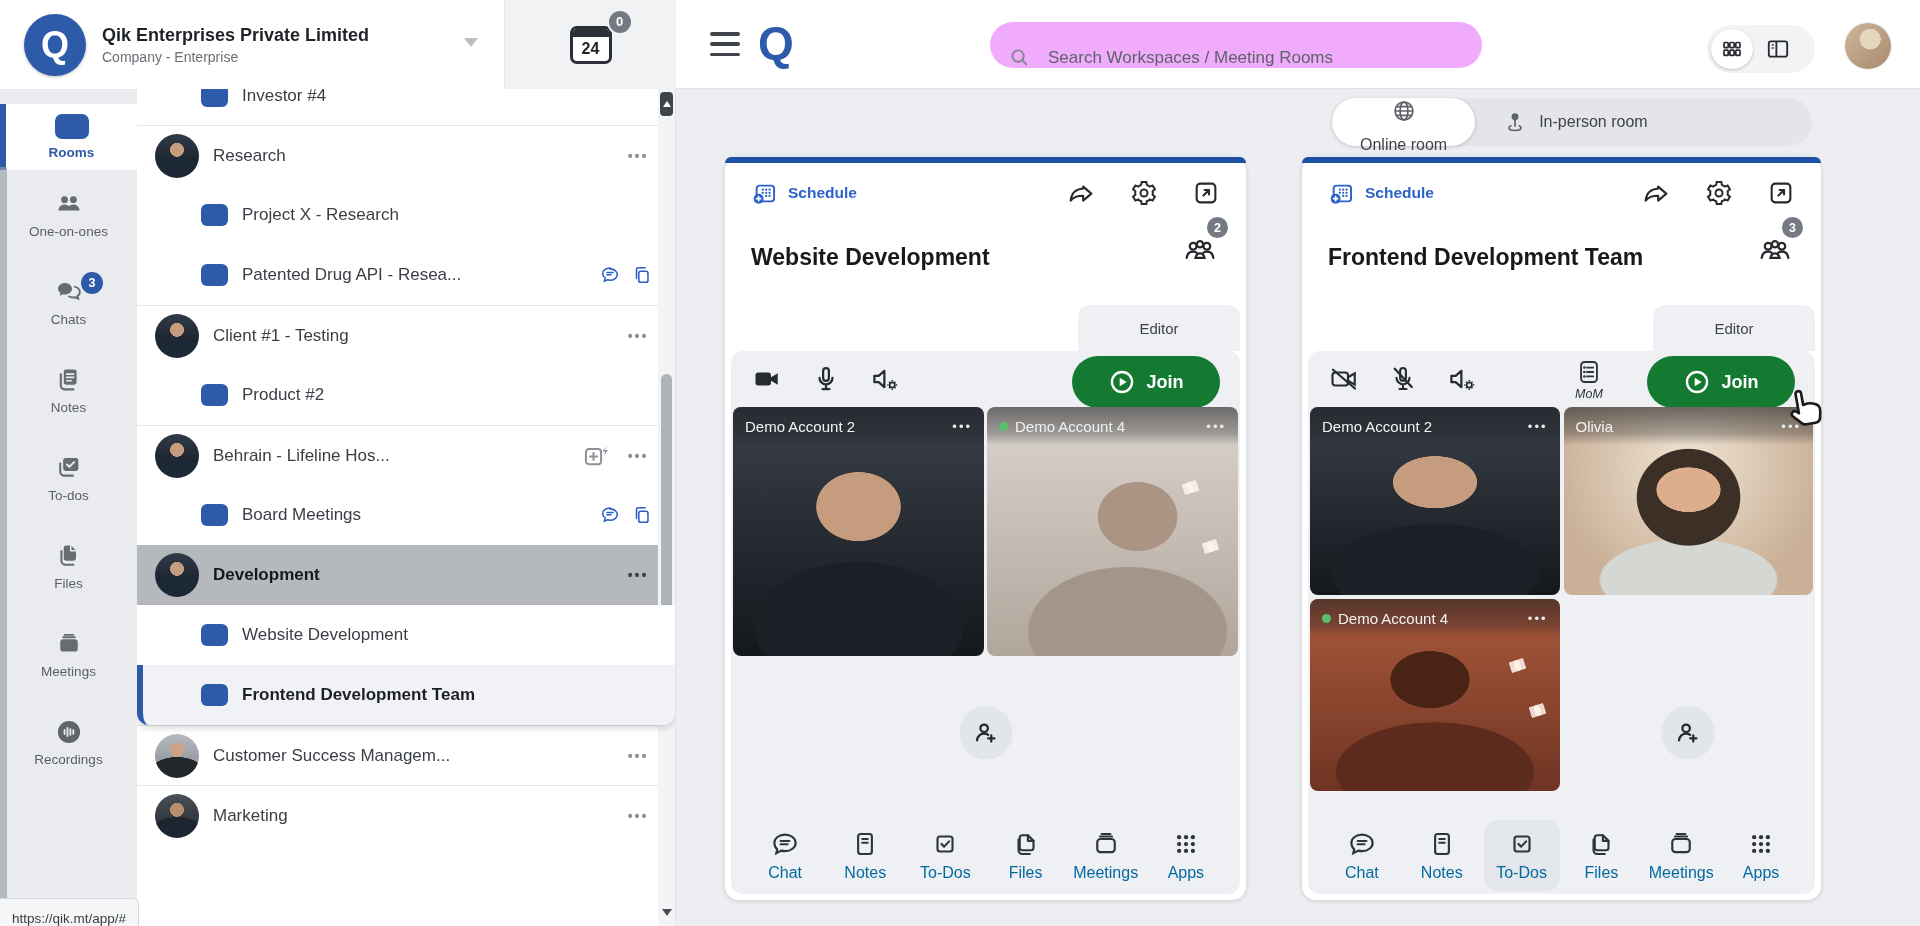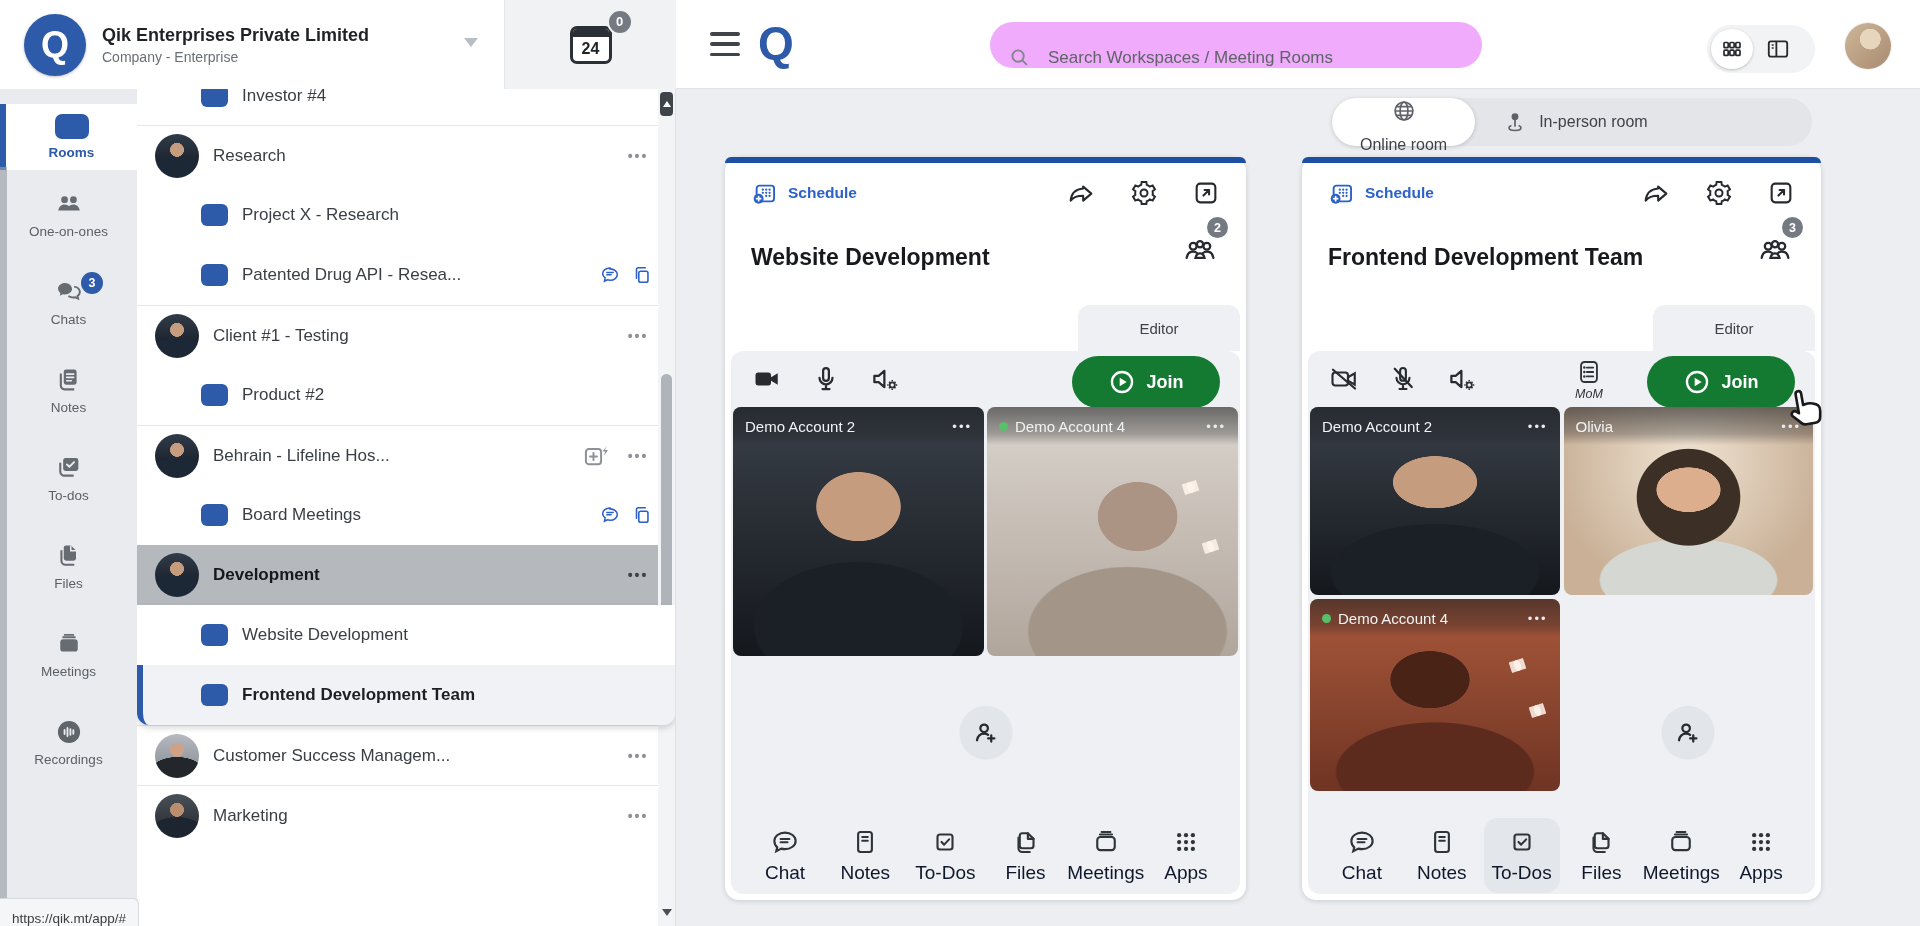--- a/index.html
+++ b/index.html
@@ -117,21 +117,21 @@
   .tile-name { color:#f2f3f4; font-size:15px; display:flex; align-items:center; gap:7px; }
   .odot { width:9px; height:9px; border-radius:50%; background:#58c06a; flex:none; }
   .tile-dots { margin-left:auto; color:#e8eaed; }
   .tile-dots::before { content:"•••"; font-size:13px; letter-spacing:2px; }
   .bfly { position:absolute; width:15px; height:11px; background:radial-gradient(ellipse 42% 70% at 30% 50%, rgba(255,244,235,.85) 96%, transparent), radial-gradient(ellipse 42% 70% at 70% 50%, rgba(255,244,235,.85) 96%, transparent); transform:rotate(-18deg); }
   .add-btn { position:absolute; width:52px; height:52px; border-radius:50%; background:#e2e5e9; display:flex; align-items:center; justify-content:center; color:#26292e; cursor:pointer; box-shadow:0 1px 2px rgba(0,0,0,.08); }
   .add-c1 { left:calc(50% - 26px); top:355px; }
   .add-c2 { left:calc(75% - 26px); top:355px; }
   .toolbar { position:absolute; left:0; right:0; bottom:0; height:78px; display:flex; align-items:center; justify-content:space-around; padding:0 14px; }
   .tool { display:flex; flex-direction:column; align-items:center; gap:5px; color:#2f3438; width:76px; padding:9px 0; border-radius:14px; cursor:pointer; }
-  .tool .tlbl { font-size:19px; color:#0f172a; }
+  .tool .tlbl { font-size:16px; color:#0369a1; }
   .tool.active { background:#e3e6ea; }
 
   .cursor-hand { position:absolute; left:1106px; top:296px; width:46px; height:46px; z-index:50; transform:rotate(-10deg); pointer-events:none; }
 
   .statusbar { position:absolute; left:0; top:898px; height:40px; background:#f5f6f7; border:1px solid #d6d9dc; border-left:none; border-bottom:none; border-radius:0 6px 0 0; display:flex; align-items:center; padding:0 12px; z-index:30; }
   .statusbar span { font-size:13.5px; color:#3c4043; }
 
   .icn { display:inline-flex; flex:none; }
   svg { display:block; }
 </style>

